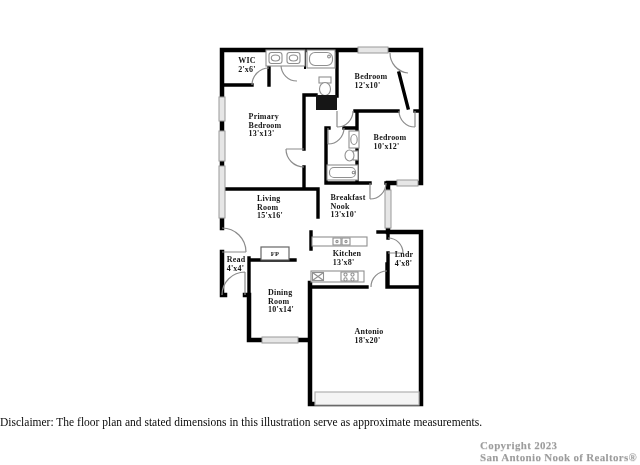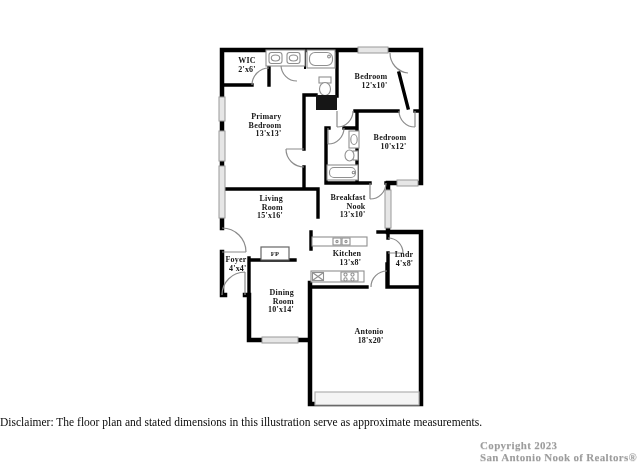--- a/index.html
+++ b/index.html
@@ -3,21 +3,21 @@
 <meta charset="utf-8">
 <style>
   html,body{margin:0;padding:0;background:#fff;}
   #stage{
     position:relative;width:640px;height:465px;background:#fff;overflow:hidden;
     font-family:"Liberation Serif",serif;
   }
   #plan-svg{position:absolute;left:0;top:0;}
   .rlabel{
     position:absolute;transform:translate(-50%,-50%);
-    text-align:right;font-weight:bold;font-size:8px;line-height:8.6px;
+    text-align:left;font-weight:bold;font-size:8px;line-height:8.6px;
     color:#161616;white-space:nowrap;letter-spacing:.2px;font-family:Liberation Serif, serif;
   }
   .rlabel span{display:block;}
   .fp-label{font-size:6.5px;letter-spacing:.4px;}
   #disclaimer{
     position:absolute;left:0;top:415px;width:100%;text-align:left;
     font-size:11.5px;line-height:14px;color:#0a0a0a;
   }
   #watermark{
     position:absolute;right:3px;top:439px;text-align:left;
@@ -170,21 +170,21 @@
     <span>Living</span>
     <span>Room</span>
     <span>15'x16'</span>
   </div>
   <div class="rlabel" style="left:348px;top:207px">
     <span>Breakfast</span>
     <span>Nook</span>
     <span>13'x10'</span>
   </div>
   <div class="rlabel" style="left:236px;top:265px">
-    <span>Foyer</span>
+    <span>Read</span>
     <span>4'x4'</span>
   </div>
   <div class="rlabel" style="left:347px;top:259px">
     <span>Kitchen</span>
     <span>13'x8'</span>
   </div>
   <div class="rlabel" style="left:404px;top:260px">
     <span>Lndr</span>
     <span>4'x8'</span>
   </div>

